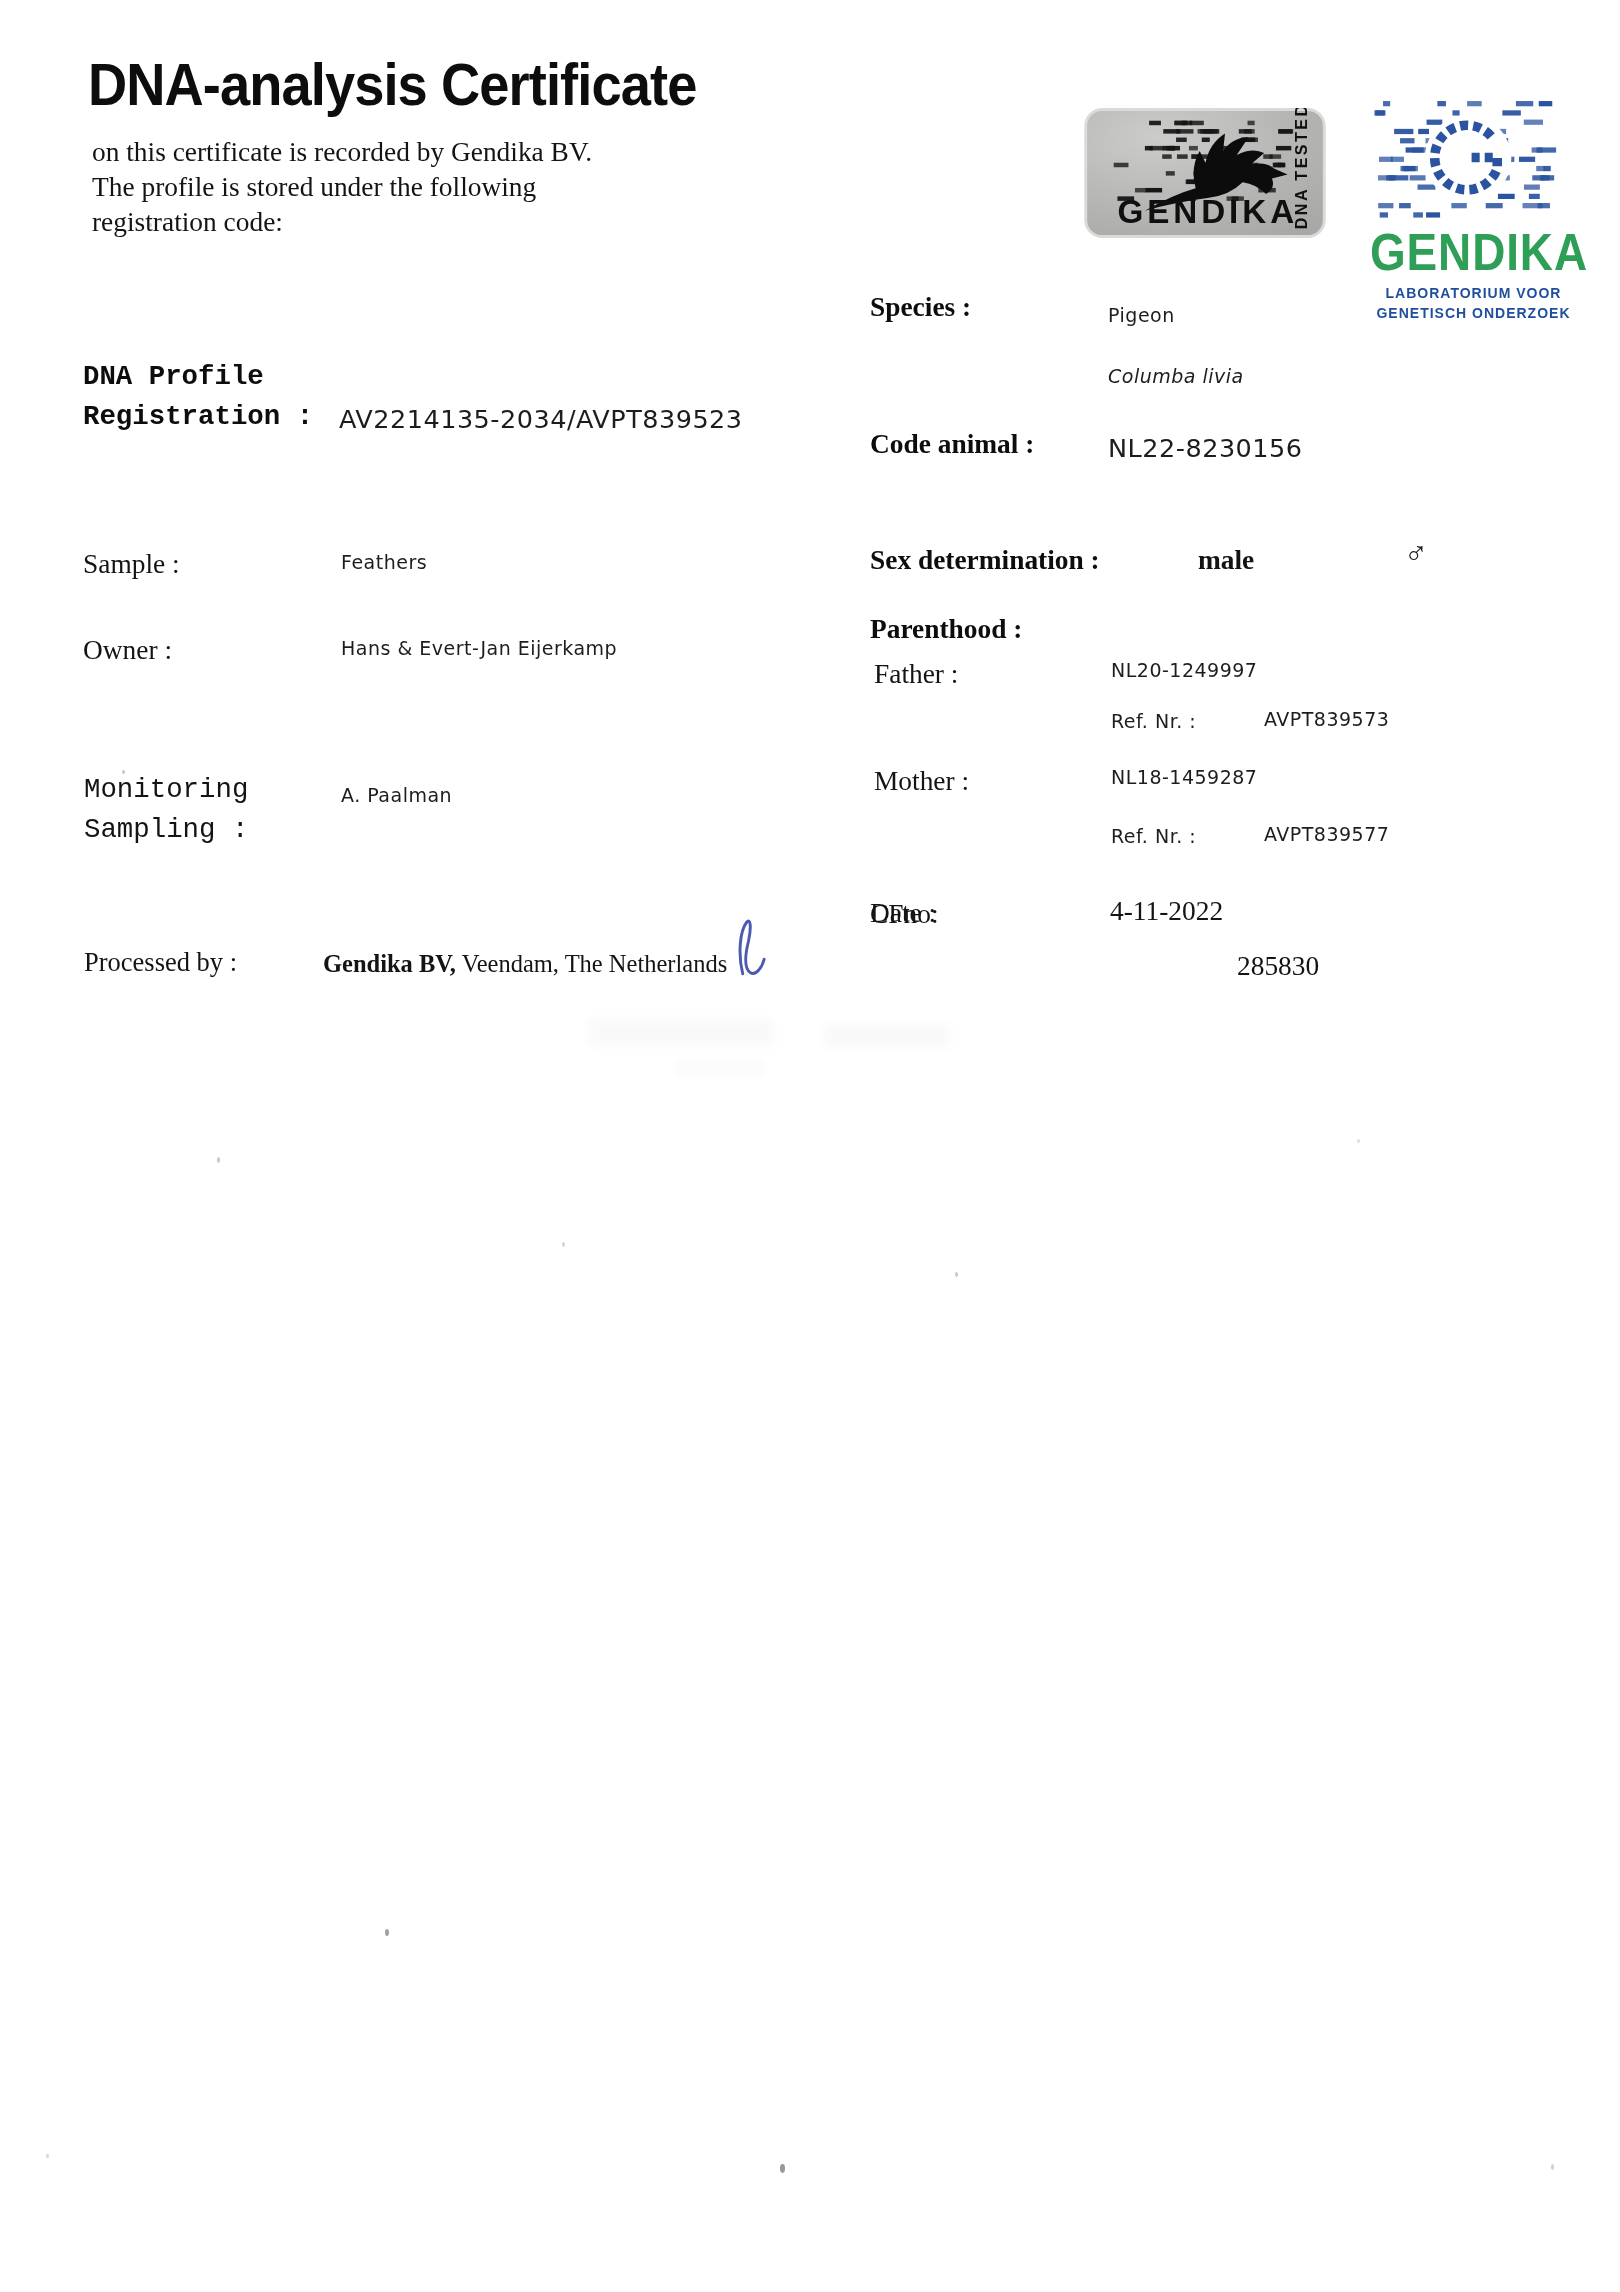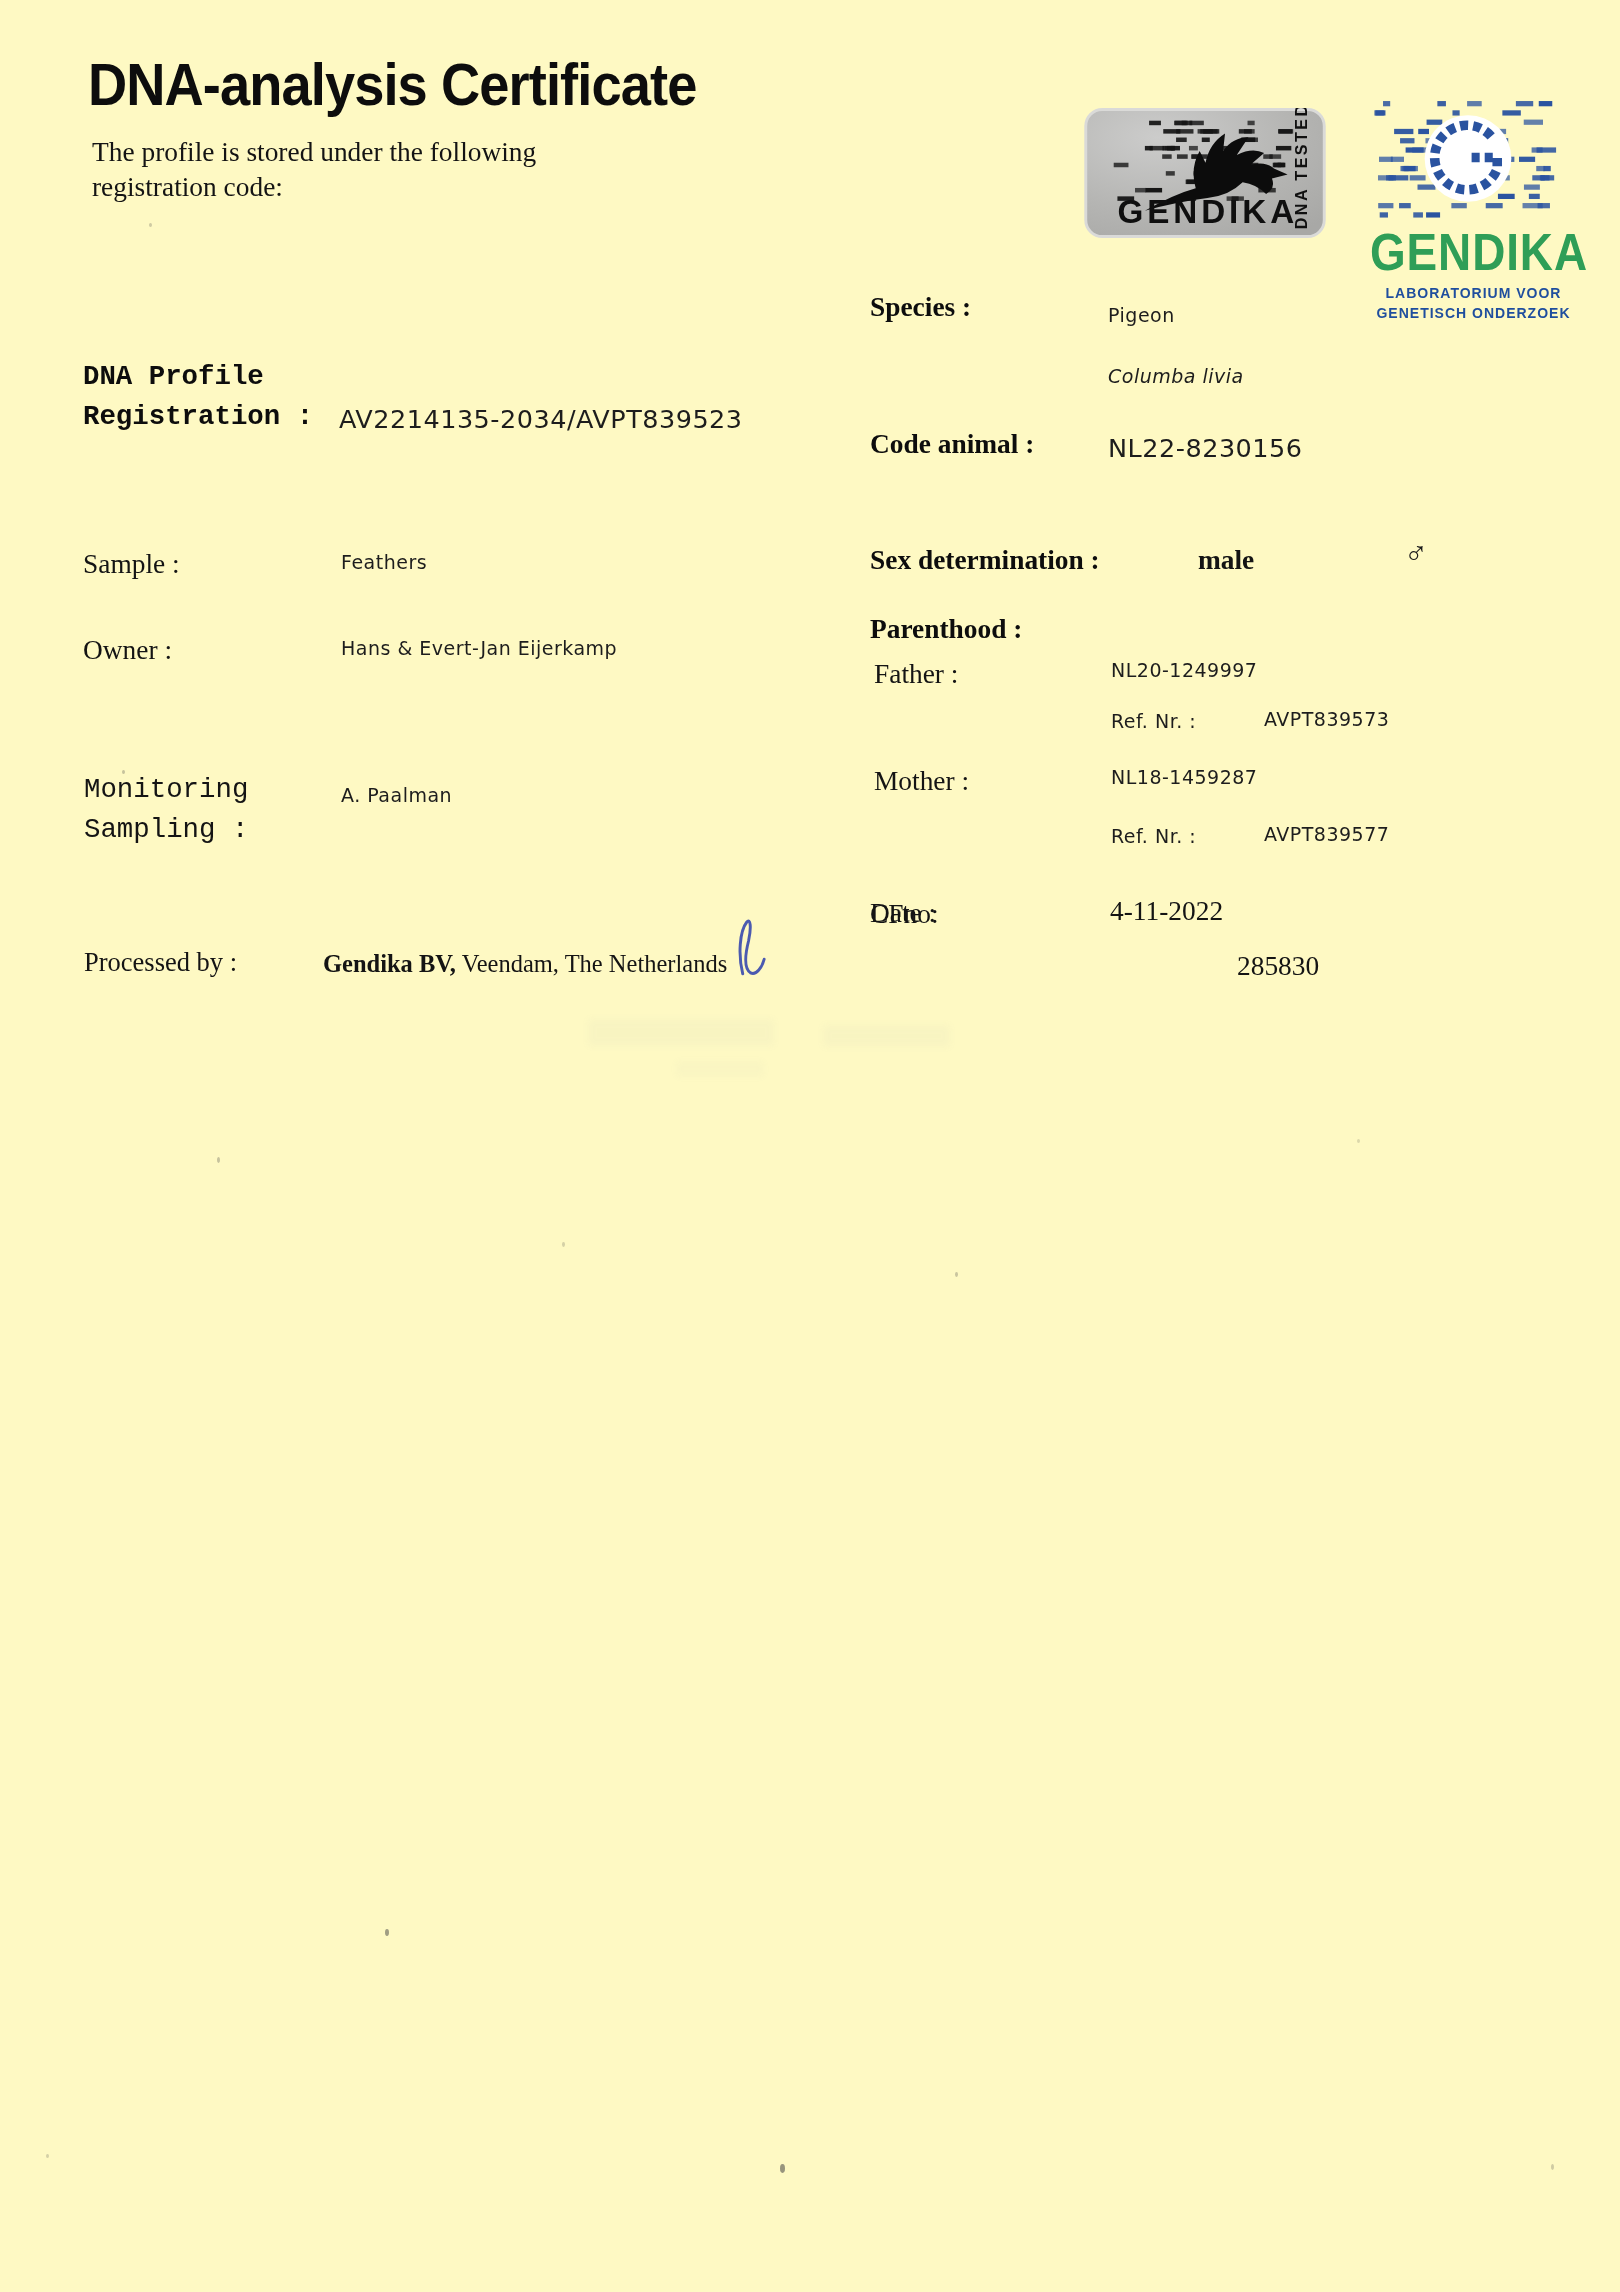--- a/index.html
+++ b/index.html
@@ -1,19 +1,19 @@
 <!DOCTYPE html>
 <html><head>
 <meta charset="utf-8">
 <style>
   * { margin:0; padding:0; box-sizing:border-box; }
   html,body { background:#e8e8e8; }
   .page {
     position:relative; width:1620px; height:2293px;
-    background:#fef9c3; overflow:hidden;
+    background:#ffffff; overflow:hidden;
     font-family:"Liberation Serif", serif; color:#111;
   }
   .abs { position:absolute; white-space:nowrap; }
   .title {
     font-family:"Liberation Sans", sans-serif;
     font-size:59px; font-weight:bold; letter-spacing:-1px;
     transform:scaleX(0.92); transform-origin:left top; color:#0d0d0d;
   }
   .intro { font-size:27.4px; line-height:35px; color:#141414; }
   .intro span { display:block; }
@@ -54,20 +54,21 @@
   .ghost { position:absolute; background:#93a0ab; filter:blur(3.9px); }
 </style>
 </head>
 <body>
 
 <div class="page">
 
   <div class="abs title" style="left:88px; top:51px;">DNA-analysis Certificate</div>
 
   <div class="abs intro" style="left:92px; top:135px;">
+    <span>on this certificate is recorded by Gendika BV.</span>
     <span>The profile is stored under the following</span>
     <span>registration code:</span>
   </div>
 
   <div class="abs lbl-b two-line" style="left:83px; top:357px;">
     <span>DNA Profile</span>
     <span>Registration :</span>
   </div>
   <div class="abs val" style="left:339px; top:404px; font-size:25.5px;">AV2214135-2034/AVPT839523</div>
 

